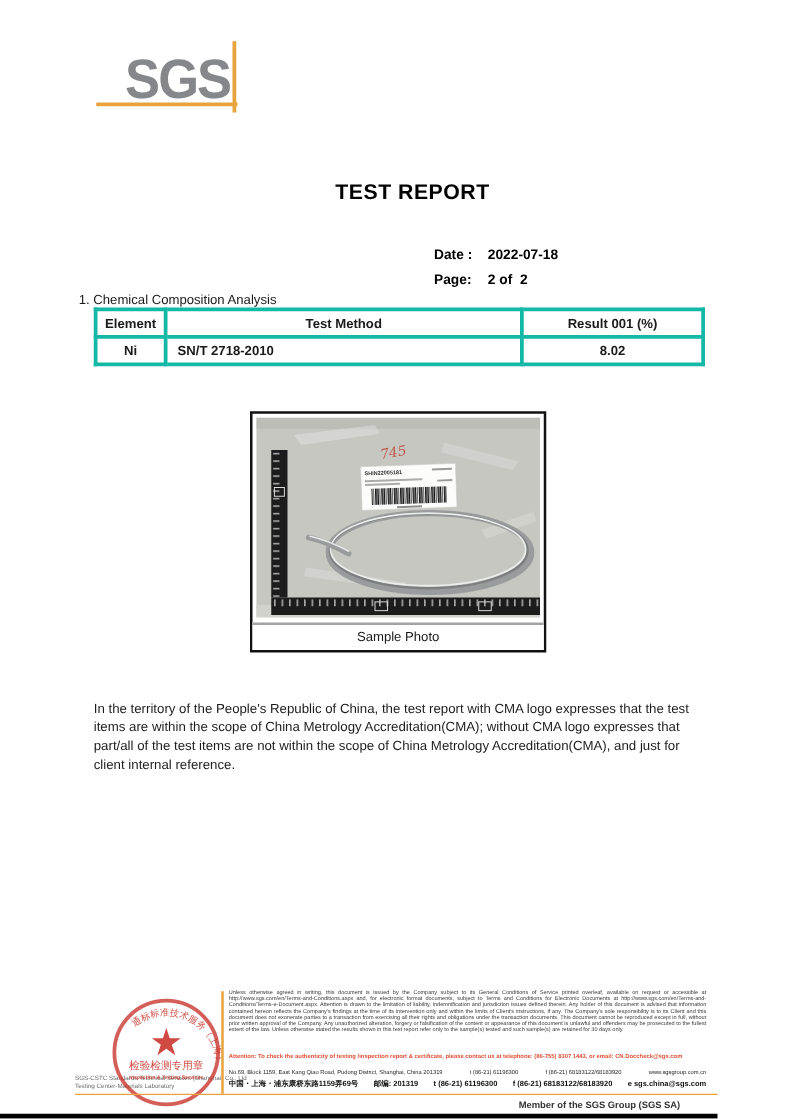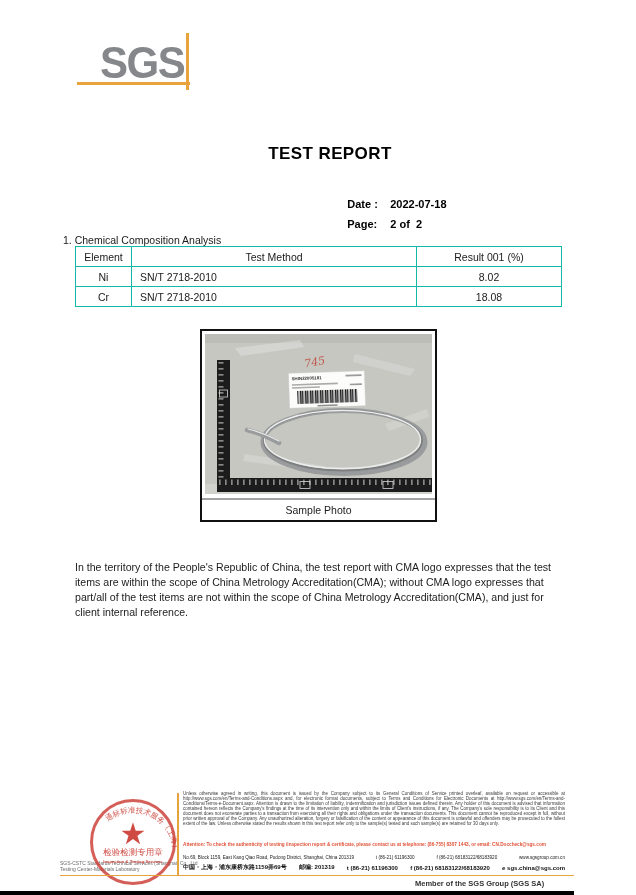--- a/index.html
+++ b/index.html
@@ -14,21 +14,21 @@
   .logo-vline{position:absolute;left:186px;top:33px;width:2.5px;height:57px;background:#E8A33D;}
   
   .title{position:absolute;left:0;top:144px;width:636px;text-align:center;
     font-size:17px;font-weight:700;letter-spacing:.4px;color:#000;margin-left:12px;}
   .meta-row{position:absolute;left:335px;font-size:11px;font-weight:700;white-space:pre;color:#000;}
   .meta-row .lbl{display:inline-block;width:43px;}
   
   .sec-heading{position:absolute;left:63px;top:234px;font-size:10.5px;text-align:center;}
   table.chem{position:absolute;left:75px;top:246px;width:486px;border-collapse:collapse;
     font-size:10.5px;table-layout:fixed;}
-  table.chem th,table.chem td{border:1px solid #14b8a6;height:19px;padding:0;text-align:center;font-weight:400;}
+  table.chem th,table.chem td{border:3px solid #14b8a6;height:19px;padding:0;text-align:center;font-weight:700;}
   table.chem col.c1{width:56px;} table.chem col.c2{width:285px;} table.chem col.c3{width:145px;}
   table.chem td.method{text-align:left;padding-left:8px;}
   
   .photo-frame{position:absolute;left:200px;top:329px;width:233px;height:189px;
     border:2px solid #111;background:#fff;}
   .photo-svg{position:absolute;left:3px;top:3px;}
   .photo-caption{position:absolute;left:0;bottom:0;width:100%;height:20px;border-top:2px solid #a3a3a3;
     line-height:20px;text-align:center;font-size:10.5px;background:#fff;}
   
   .end-line{position:absolute;left:0;top:536px;width:636px;text-align:center;font-size:10.5px;}
@@ -76,25 +76,20 @@
     <tbody>
         <tr>
       <th>Element</th>
       <th>Test Method</th>
       <th>Result 001 (%)</th>
     </tr>
     <tr>
       <td>Ni</td>
       <td class="method">SN/T 2718-2010</td>
       <td>8.02</td>
-    </tr>
-    <tr>
-      <td>Cr</td>
-      <td class="method">SN/T 2718-2010</td>
-      <td>18.08</td>
     </tr>
   </tbody>
     </table>
 
   <div class="photo-frame">
     <svg class="photo-svg" width="227" height="160" viewBox="0 0 227 160">
       <defs>
         <pattern id="vt" x="12" y="26" width="13" height="6" patternUnits="userSpaceOnUse">
           <rect width="13" height="6" fill="#1c1c1c"></rect>
             <rect x="1.5" y="2.4" width="5" height="1" fill="#cfcfcf"></rect>

